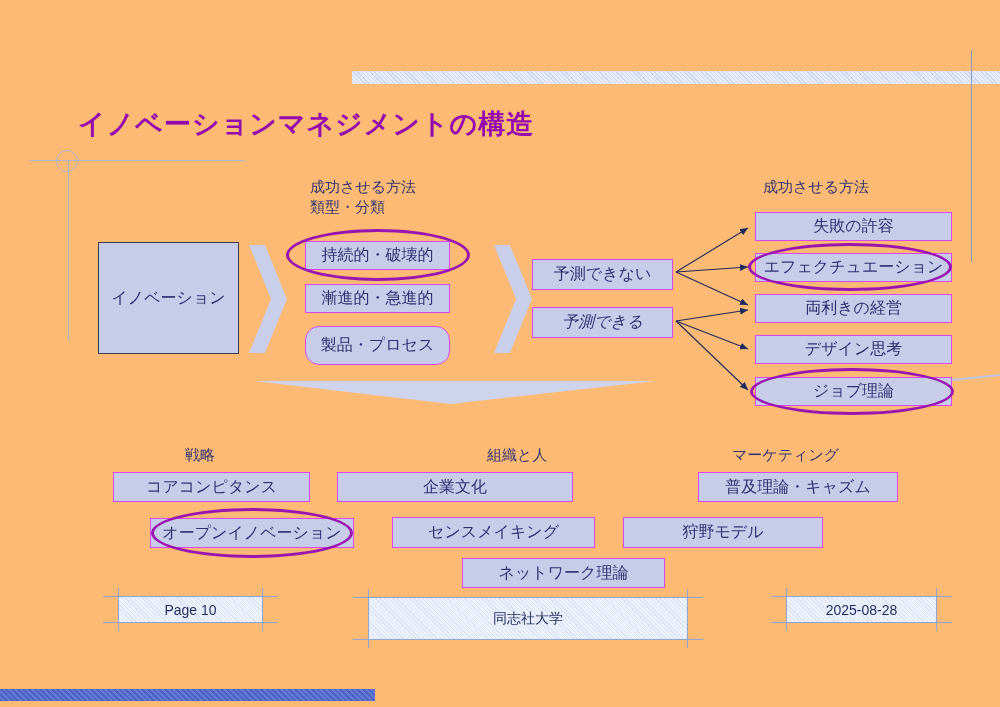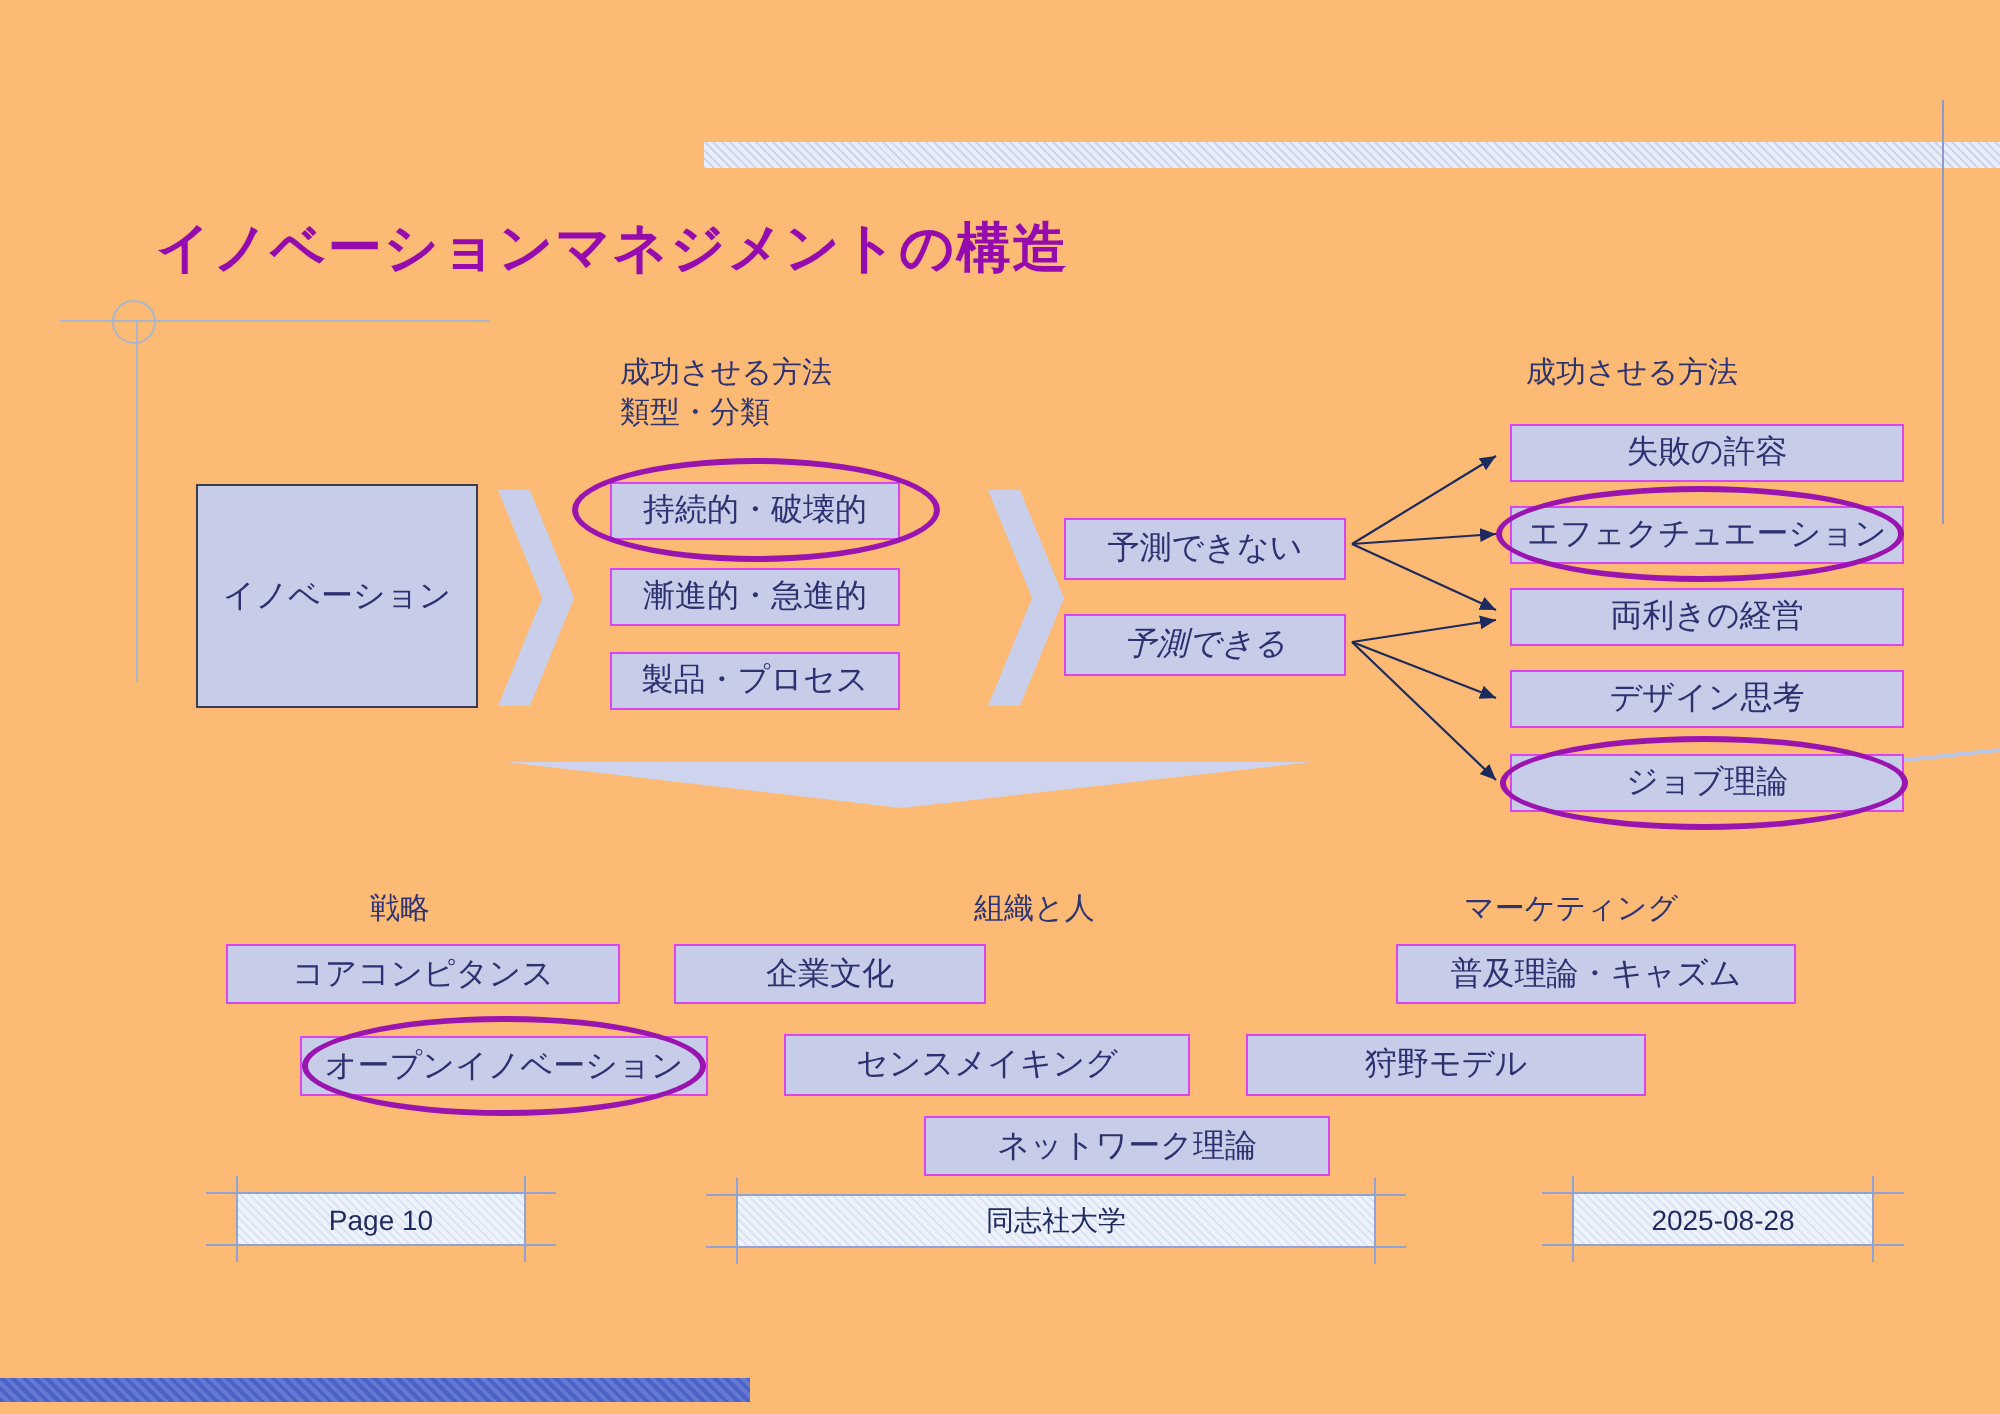--- a/index.html
+++ b/index.html
@@ -76,21 +76,21 @@
   <div class="abs hdr" style="left:310px;top:177px;">成功させる方法
 類型・分類</div>
   <div class="abs hdr" style="left:763px;top:177px;">成功させる方法</div>
 
   <div class="abs box big" style="left:98px;top:242px;width:141px;height:112px;">イノベーション</div>
 
   <div class="abs chevron" style="left:249px;top:245px;width:38px;height:108px;"></div>
 
   <div class="abs box" style="left:305px;top:241px;width:145px;height:29px;">持続的・破壊的</div>
   <div class="abs box" style="left:305px;top:284px;width:145px;height:29px;">漸進的・急進的</div>
-  <div class="abs box" style="left:305px;top:326px;width:145px;height:29px;">製品・プロセス</div>
+  <div class="abs box" style="left:305px;top:326px;width:145px;height:39px;border-radius:14px;">製品・プロセス</div>
   <div class="abs ellipse" style="left:286px;top:229px;width:184px;height:52px;"></div>
 
   <div class="abs chevron" style="left:494px;top:245px;width:38px;height:108px;"></div>
 
   <div class="abs box" style="left:532px;top:259px;width:141px;height:31px;">予測できない</div>
   <div class="abs box" style="left:532px;top:307px;width:141px;height:31px;font-style:italic;">予測できる</div>
 
   <div class="abs box" style="left:755px;top:212px;width:197px;height:29px;">失敗の許容</div>
   <div class="abs box" style="left:755px;top:253px;width:197px;height:29px;">エフェクチュエーション</div>
   <div class="abs box" style="left:755px;top:294px;width:197px;height:29px;">両利きの経営</div>
@@ -118,35 +118,35 @@
   <div class="abs big-chevron"></div>
 
   <div class="abs hdr" style="left:185px;top:445px;">戦略</div>
   <div class="abs hdr" style="left:487px;top:445px;">組織と人</div>
   <div class="abs hdr" style="left:732px;top:445px;">マーケティング</div>
 
   <div class="abs box" style="left:113px;top:472px;width:197px;height:30px;">コアコンピタンス</div>
   <div class="abs box" style="left:150px;top:518px;width:204px;height:30px;">オープンイノベーション</div>
   <div class="abs ellipse" style="left:151px;top:508px;width:202px;height:50px;"></div>
 
-  <div class="abs box" style="left:337px;top:472px;width:156px;height:30px;">企業文化</div>
+  <div class="abs box" style="left:337px;top:472px;width:236px;height:30px;">企業文化</div>
   <div class="abs box" style="left:392px;top:517px;width:203px;height:31px;">センスメイキング</div>
   <div class="abs box" style="left:462px;top:558px;width:203px;height:30px;">ネットワーク理論</div>
 
   <div class="abs box" style="left:698px;top:472px;width:200px;height:30px;">普及理論・キャズム</div>
   <div class="abs box" style="left:623px;top:517px;width:200px;height:31px;">狩野モデル</div>
 
   <div class="abs fbox" style="left:118px;top:596px;width:145px;height:27px;">
     <div class="mk mt"></div>
       <div class="mk mb"></div>
       <div class="mk ml"></div>
       <div class="mk mr"></div>
     <span>Page 10</span>
   </div>
-  <div class="abs fbox" style="left:368px;top:597px;width:320px;height:27px;">
+  <div class="abs fbox" style="left:368px;top:597px;width:320px;height:43px;">
     <div class="mk mt"></div>
       <div class="mk mb"></div>
       <div class="mk ml"></div>
       <div class="mk mr"></div>
     <span>同志社大学</span>
   </div>
   <div class="abs fbox" style="left:786px;top:596px;width:151px;height:27px;">
     <div class="mk mt"></div>
       <div class="mk mb"></div>
       <div class="mk ml"></div>

